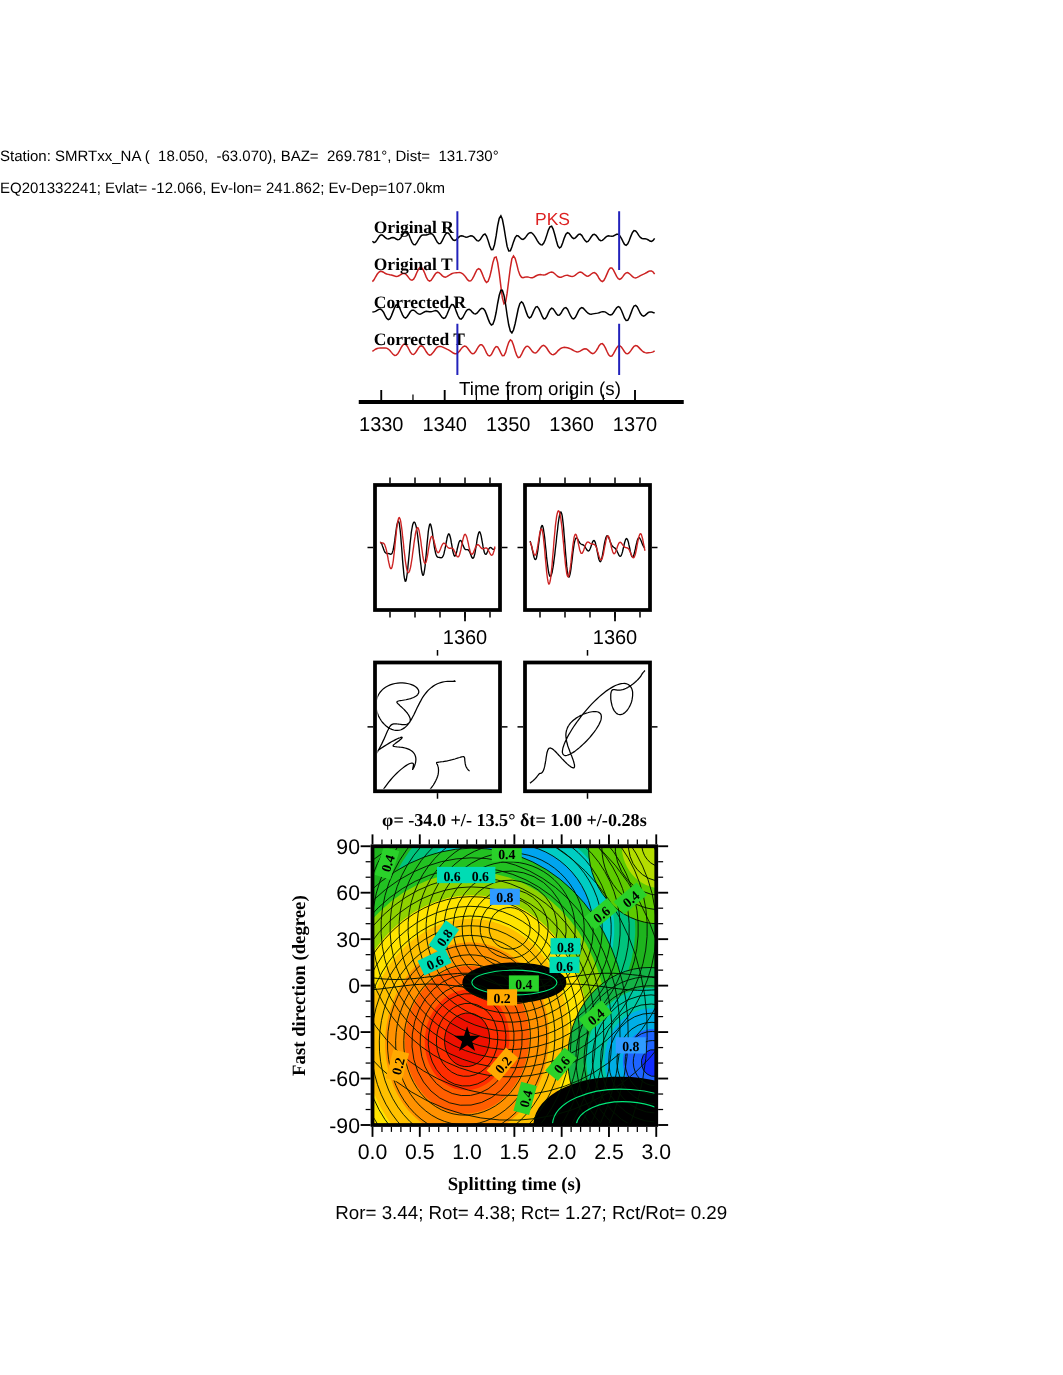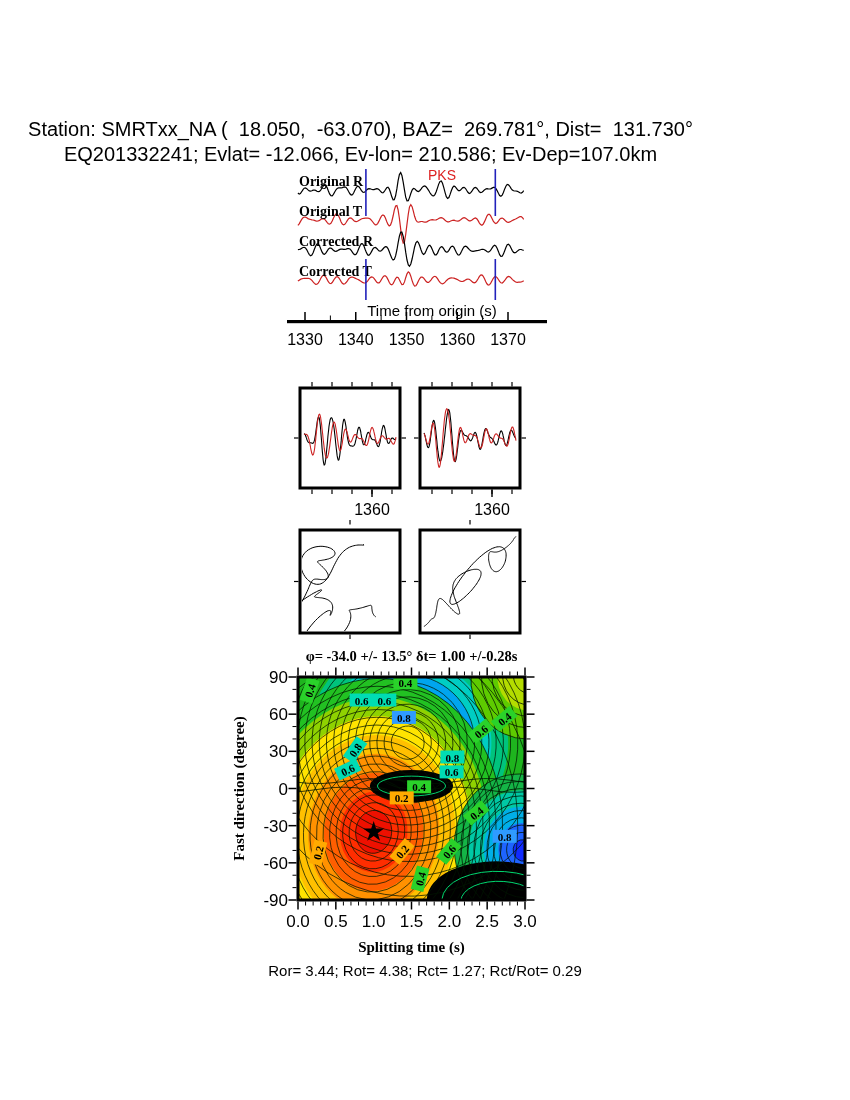--- a/index.html
+++ b/index.html
@@ -1,37 +1,37 @@
 <!DOCTYPE html>
 <html><head>
 <meta charset="utf-8">
 <style>
   html,body{margin:0;padding:0;background:#fff;}
   .page{position:relative;width:850px;height:1100px;background:#fff;overflow:hidden;
         font-family:"Liberation Sans",sans-serif;}
-  .hdr{position:absolute;left:0;width:721px;text-align:center;font-size:20px;color:#000;white-space:pre;}
+  .hdr{position:absolute;left:0;width:721px;text-align:left;font-size:12px;color:#000;white-space:pre;}
   #hdr1{top:118px;}
   #hdr2{top:143px;}
   .ftr{position:absolute;left:0;top:962px;width:850px;text-align:center;font-size:15px;color:#000;}
   svg{position:absolute;overflow:visible;}
   .tracelab{font:bold 14px "Liberation Serif",serif;fill:#000;}
   .pks{font:14px "Liberation Sans",sans-serif;fill:#dd2222;}
   .ticklab{font:16px "Liberation Sans",sans-serif;fill:#000;text-anchor:middle;}
   .axlab{font:15px "Liberation Sans",sans-serif;fill:#000;text-anchor:middle;}
   .ctitle{font:bold 14.5px "Liberation Serif",serif;fill:#000;text-anchor:middle;}
   .axserif{font:bold 15px "Liberation Serif",serif;fill:#000;text-anchor:middle;}
   .ctick{font:17px "Liberation Sans",sans-serif;fill:#000;}
   .clab{font:bold 11px "Liberation Serif",serif;fill:#000;text-anchor:middle;}
 </style>
 </head>
 <body>
 
 <div class="page">
   <div class="hdr" id="hdr1">Station: SMRTxx_NA (  18.050,  -63.070), BAZ=  269.781°, Dist=  131.730°</div>
-  <div class="hdr" id="hdr2">EQ201332241; Evlat= -12.066, Ev-lon= 210.586; Ev-Dep=107.0km</div>
+  <div class="hdr" id="hdr2">EQ201332241; Evlat= -12.066, Ev-lon= 241.862; Ev-Dep=107.0km</div>
 
   <svg id="seis-svg" style="left:270px;top:158px;" width="290" height="200">
       <g>
         <path d="M27.9,35.0L29.2,36.1L30.4,35.5L31.7,33.7L33.0,31.6L34.2,30.2L35.5,29.9L36.8,30.7L38.0,31.9L39.3,32.9L40.6,33.2L41.9,32.8L43.1,32.2L44.4,32.0L45.7,32.4L46.9,33.2L48.2,33.7L49.5,33.5L50.7,32.2L52.0,30.0L53.3,27.9L54.5,26.8L55.8,27.3L57.1,29.6L58.3,32.8L59.6,35.9L60.9,37.7L62.2,37.8L63.4,36.3L64.7,34.0L66.0,31.8L67.2,30.4L68.5,29.9L69.8,29.9L71.0,29.9L72.3,29.6L73.6,29.1L74.8,28.9L76.1,29.5L77.4,31.2L78.6,33.5L79.9,35.8L81.2,37.0L82.5,36.7L83.7,34.7L85.0,32.0L86.3,29.5L87.5,28.2L88.8,28.6L90.1,30.3L91.3,32.4L92.6,34.0L93.9,34.4L95.1,33.7L96.4,32.3L97.7,31.1L98.9,30.6L100.2,30.8L101.5,31.3L102.8,31.7L104.0,31.6L105.3,31.1L106.6,30.6L107.8,30.8L109.1,31.7L110.4,33.2L111.6,34.5L112.9,34.8L114.2,33.7L115.4,31.7L116.7,29.8L118.0,29.2L119.2,30.8L120.5,34.5L121.8,38.8L123.1,41.8L124.3,41.7L125.6,37.8L126.9,30.7L128.1,22.7L129.4,16.6L130.7,14.6L131.9,17.4L133.2,24.1L134.5,32.2L135.7,39.1L137.0,42.8L138.3,42.6L139.5,39.6L140.8,35.5L142.1,32.1L143.4,30.4L144.6,30.7L145.9,32.0L147.2,33.2L148.4,33.5L149.7,32.7L151.0,31.1L152.2,29.4L153.5,28.3L154.8,28.0L156.0,28.8L157.3,30.3L158.6,32.3L159.8,34.5L161.1,36.4L162.4,37.7L163.7,37.9L164.9,36.6L166.2,33.8L167.5,29.9L168.7,26.1L170.0,23.4L171.3,23.0L172.5,25.3L173.8,29.6L175.1,34.6L176.3,38.7L177.6,40.4L178.9,39.5L180.1,36.4L181.4,32.5L182.7,29.4L184.0,28.1L185.2,28.7L186.5,30.4L187.8,32.1L189.0,32.9L190.3,32.3L191.6,30.9L192.8,29.6L194.1,29.3L195.4,30.3L196.6,32.3L197.9,34.3L199.2,35.5L200.4,35.1L201.7,33.5L203.0,31.4L204.3,29.8L205.5,29.4L206.8,30.3L208.1,32.0L209.3,33.7L210.6,34.5L211.9,34.3L213.1,33.2L214.4,31.9L215.7,31.0L216.9,30.7L218.2,30.9L219.5,31.0L220.7,30.8L222.0,30.1L223.3,29.4L224.6,29.4L225.8,30.5L227.1,32.6L228.4,35.3L229.6,37.5L230.9,38.3L232.2,37.1L233.4,34.4L234.7,30.9L236.0,28.0L237.2,26.5L238.5,26.8L239.8,28.3L241.0,30.3L242.3,32.0L243.6,32.8L244.9,33.0L246.1,33.0L247.4,33.3L248.7,34.0L249.9,34.8L251.2,35.1L252.5,34.4L253.7,32.7" fill="none" stroke="#000000" stroke-width="1.2"></path>
         <text x="29" y="28" class="tracelab">Original R</text>
         <path d="M27.9,67.3L29.2,65.9L30.4,63.6L31.7,61.4L33.0,59.8L34.2,59.1L35.5,59.2L36.8,59.8L38.0,60.6L39.3,61.2L40.6,61.5L41.9,61.8L43.1,62.0L44.4,62.4L45.7,62.8L46.9,63.1L48.2,63.0L49.5,62.4L50.7,61.6L52.0,60.8L53.3,60.6L54.5,61.2L55.8,62.6L57.1,64.3L58.3,65.7L59.6,66.2L60.9,65.3L62.2,63.1L63.4,60.2L64.7,57.5L66.0,55.9L67.2,56.0L68.5,57.7L69.8,60.6L71.0,63.7L72.3,66.0L73.6,66.9L74.8,66.3L76.1,64.5L77.4,62.4L78.6,60.6L79.9,59.9L81.2,60.1L82.5,61.2L83.7,62.5L85.0,63.4L86.3,63.7L87.5,63.3L88.8,62.5L90.1,61.7L91.3,61.0L92.6,60.5L93.9,60.3L95.1,60.2L96.4,60.1L97.7,60.0L98.9,60.3L100.2,61.0L101.5,62.3L102.8,64.0L104.0,65.7L105.3,66.8L106.6,66.7L107.8,65.3L109.1,62.9L110.4,60.1L111.6,57.8L112.9,56.9L114.2,57.7L115.4,60.1L116.7,63.4L118.0,66.4L119.2,67.9L120.5,67.0L121.8,63.5L123.1,58.0L124.3,52.1L125.6,48.0L126.9,47.6L128.1,51.9L129.4,60.5L130.7,71.1L131.9,80.3L133.2,85.0L134.5,83.7L135.7,76.5L137.0,66.2L138.3,56.0L139.5,49.0L140.8,46.7L142.1,48.7L143.4,53.3L144.6,58.3L145.9,62.0L147.2,63.8L148.4,64.2L149.7,63.8L151.0,63.5L152.2,63.5L153.5,63.9L154.8,64.1L156.0,64.1L157.3,63.6L158.6,62.8L159.8,62.2L161.1,61.8L162.4,61.7L163.7,61.9L164.9,62.0L166.2,61.8L167.5,61.2L168.7,60.5L170.0,59.9L171.3,59.7L172.5,60.0L173.8,61.0L175.1,62.2L176.3,63.2L177.6,63.8L178.9,63.8L180.1,63.3L181.4,62.7L182.7,62.3L184.0,62.2L185.2,62.6L186.5,63.0L187.8,63.2L189.0,62.9L190.3,62.1L191.6,61.0L192.8,60.1L194.1,59.7L195.4,60.0L196.6,60.9L197.9,62.0L199.2,62.8L200.4,62.9L201.7,62.3L203.0,61.2L204.3,60.3L205.5,60.0L206.8,60.8L208.1,62.6L209.3,64.8L210.6,66.5L211.9,67.2L213.1,66.3L214.4,63.9L215.7,60.9L216.9,58.1L218.2,56.4L219.5,56.4L220.7,57.9L222.0,60.5L223.3,63.1L224.6,64.9L225.8,65.5L227.1,64.7L228.4,63.1L229.6,61.4L230.9,60.3L232.2,60.1L233.4,60.8L234.7,62.0L236.0,63.3L237.2,64.1L238.5,64.3L239.8,63.9L241.0,63.3L242.3,62.5L243.6,61.9L244.9,61.3L246.1,60.7L247.4,60.0L248.7,59.2L249.9,58.7L251.2,58.7L252.5,59.6L253.7,61.3" fill="none" stroke="#cc2222" stroke-width="1.2"></path>
         <text x="29" y="58" class="tracelab">Original T</text>
         <path d="M27.9,91.6L29.2,91.5L30.4,91.1L31.7,90.3L33.0,89.5L34.2,89.3L35.5,90.0L36.8,91.8L38.0,94.3L39.3,96.6L40.6,97.7L41.9,97.1L43.1,94.7L44.4,91.3L45.7,88.0L46.9,86.0L48.2,85.9L49.5,87.7L50.7,90.8L52.0,93.9L53.3,95.9L54.5,96.4L55.8,95.2L57.1,93.2L58.3,91.2L59.6,90.1L60.9,90.1L62.2,91.0L63.4,92.2L64.7,93.1L66.0,93.3L67.2,92.9L68.5,92.1L69.8,91.4L71.0,91.1L72.3,91.2L73.6,91.4L74.8,91.4L76.1,91.1L77.4,90.7L78.6,90.5L79.9,91.0L81.2,92.4L82.5,94.3L83.7,96.0L85.0,96.8L86.3,96.1L87.5,93.8L88.8,90.6L90.1,87.5L91.3,85.7L92.6,85.8L93.9,87.9L95.1,91.3L96.4,94.6L97.7,96.9L98.9,97.3L100.2,96.0L101.5,93.6L102.8,91.2L104.0,89.7L105.3,89.4L106.6,90.3L107.8,91.7L109.1,92.9L110.4,93.2L111.6,92.5L112.9,91.0L114.2,89.5L115.4,88.6L116.7,88.9L118.0,90.6L119.2,93.5L120.5,97.1L121.8,100.3L123.1,102.0L124.3,101.4L125.6,97.9L126.9,92.0L128.1,84.8L129.4,78.2L130.7,74.2L131.9,74.2L133.2,78.3L134.5,85.6L135.7,94.2L137.0,102.0L138.3,107.0L139.5,108.3L140.8,106.0L142.1,101.0L143.4,94.8L144.6,89.0L145.9,84.9L147.2,83.4L148.4,84.6L149.7,87.8L151.0,91.7L152.2,94.9L153.5,96.4L154.8,95.6L156.0,93.1L157.3,90.0L158.6,87.7L159.8,87.3L161.1,88.9L162.4,91.8L163.7,94.9L164.9,96.9L166.2,96.9L167.5,95.1L168.7,92.3L170.0,89.8L171.3,88.6L172.5,89.1L173.8,90.9L175.1,93.0L176.3,94.2L177.6,94.0L178.9,92.4L180.1,90.2L181.4,88.5L182.7,88.1L184.0,89.4L185.2,92.0L186.5,94.8L187.8,96.7L189.0,97.1L190.3,95.8L191.6,93.3L192.8,90.7L194.1,88.8L195.4,88.1L196.6,88.6L197.9,90.0L199.2,91.4L200.4,92.6L201.7,93.2L203.0,93.3L204.3,93.1L205.5,92.9L206.8,92.7L208.1,92.5L209.3,92.2L210.6,91.7L211.9,91.3L213.1,91.3L214.4,91.7L215.7,92.6L216.9,93.5L218.2,94.0L219.5,93.6L220.7,92.2L222.0,90.1L223.3,88.2L224.6,87.3L225.8,87.9L227.1,90.2L228.4,93.4L229.6,96.6L230.9,98.4L232.2,98.3L233.4,96.1L234.7,92.7L236.0,89.2L237.2,86.8L238.5,86.3L239.8,87.6L241.0,90.0L242.3,92.6L243.6,94.4L244.9,94.9L246.1,94.3L247.4,93.1L248.7,92.0L249.9,91.5L251.2,91.5L252.5,92.0L253.7,92.4" fill="none" stroke="#000000" stroke-width="1.2"></path>
         <text x="29" y="88" class="tracelab">Corrected R</text>
         <path d="M27.9,123.1L29.2,122.2L30.4,121.4L31.7,120.8L33.0,120.5L34.2,120.4L35.5,120.3L36.8,120.3L38.0,120.3L39.3,120.5L40.6,121.2L41.9,122.4L43.1,123.9L44.4,125.4L45.7,126.3L46.9,126.2L48.2,125.1L49.5,123.0L50.7,120.5L52.0,118.4L53.3,117.2L54.5,117.5L55.8,119.0L57.1,121.4L58.3,123.7L59.6,125.3L60.9,125.6L62.2,124.5L63.4,122.6L64.7,120.5L66.0,119.0L67.2,118.6L68.5,119.4L69.8,121.3L71.0,123.4L72.3,125.2L73.6,126.1L74.8,125.8L76.1,124.5L77.4,122.8L78.6,121.0L79.9,119.7L81.2,119.1L82.5,119.1L83.7,119.5L85.0,120.1L86.3,120.7L87.5,121.3L88.8,121.9L90.1,122.7L91.3,123.5L92.6,124.4L93.9,125.0L95.1,125.0L96.4,124.2L97.7,122.8L98.9,121.1L100.2,119.6L101.5,118.9L102.8,119.2L104.0,120.4L105.3,122.2L106.6,124.0L107.8,124.9L109.1,124.8L110.4,123.4L111.6,121.3L112.9,119.1L114.2,117.8L115.4,117.8L116.7,119.2L118.0,121.6L119.2,124.3L120.5,126.3L121.8,126.8L123.1,125.6L124.3,123.3L125.6,120.7L126.9,119.2L128.1,119.5L129.4,121.7L130.7,124.5L131.9,126.6L133.2,126.5L134.5,123.9L135.7,119.7L137.0,115.8L138.3,113.8L139.5,114.8L140.8,118.2L142.1,122.6L143.4,126.3L144.6,128.1L145.9,127.7L147.2,125.6L148.4,122.9L149.7,120.5L151.0,119.1L152.2,119.0L153.5,120.0L154.8,121.7L156.0,123.3L157.3,124.3L158.6,124.4L159.8,123.4L161.1,121.8L162.4,120.0L163.7,118.7L164.9,118.3L166.2,119.0L167.5,120.6L168.7,122.6L170.0,124.4L171.3,125.5L172.5,125.8L173.8,125.2L175.1,124.1L176.3,122.7L177.6,121.5L178.9,120.6L180.1,120.1L181.4,119.9L182.7,120.0L184.0,120.2L185.2,120.6L186.5,121.1L187.8,121.8L189.0,122.5L190.3,123.1L191.6,123.5L192.8,123.4L194.1,122.9L195.4,122.1L196.6,121.4L197.9,121.0L199.2,121.2L200.4,122.1L201.7,123.3L203.0,124.4L204.3,124.9L205.5,124.4L206.8,122.9L208.1,120.8L209.3,118.6L210.6,117.1L211.9,116.9L213.1,118.2L214.4,120.5L215.7,123.4L216.9,125.8L218.2,127.0L219.5,126.8L220.7,125.1L222.0,122.7L223.3,120.3L224.6,118.8L225.8,118.6L227.1,119.6L228.4,121.5L229.6,123.4L230.9,124.8L232.2,125.0L233.4,124.1L234.7,122.5L236.0,120.6L237.2,119.1L238.5,118.5L239.8,118.8L241.0,119.9L242.3,121.3L243.6,122.6L244.9,123.6L246.1,124.1L247.4,124.3L248.7,124.2L249.9,124.1L251.2,123.9L252.5,123.5L253.7,122.7" fill="none" stroke="#cc2222" stroke-width="1.2"></path>

